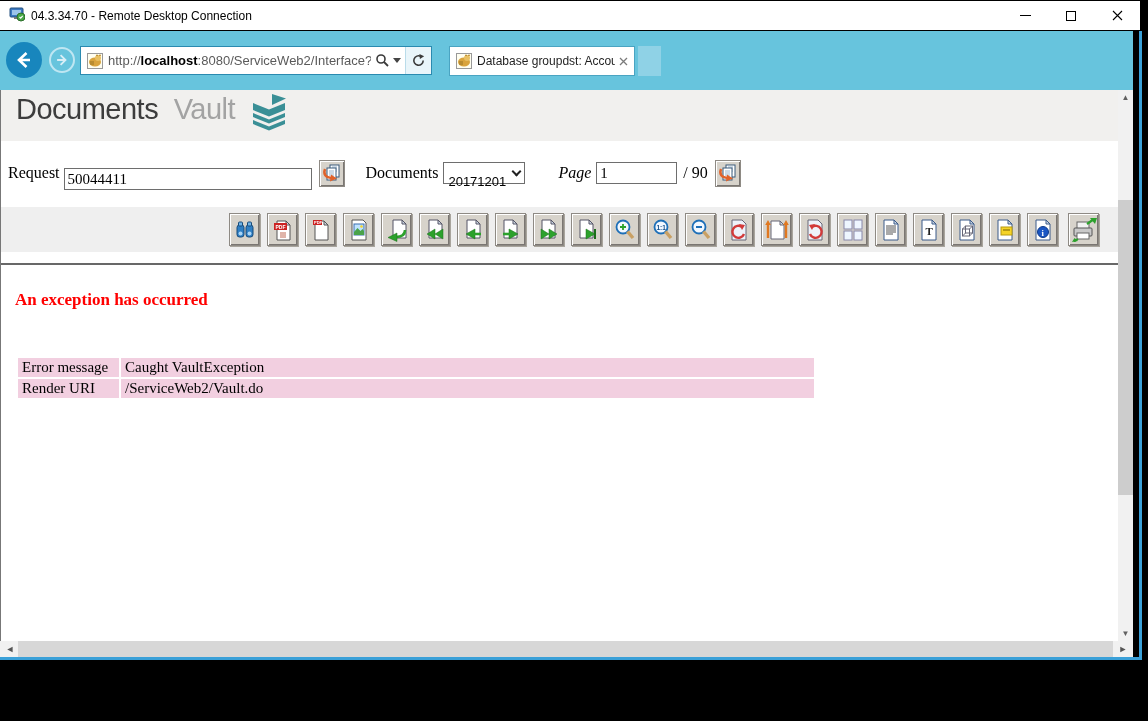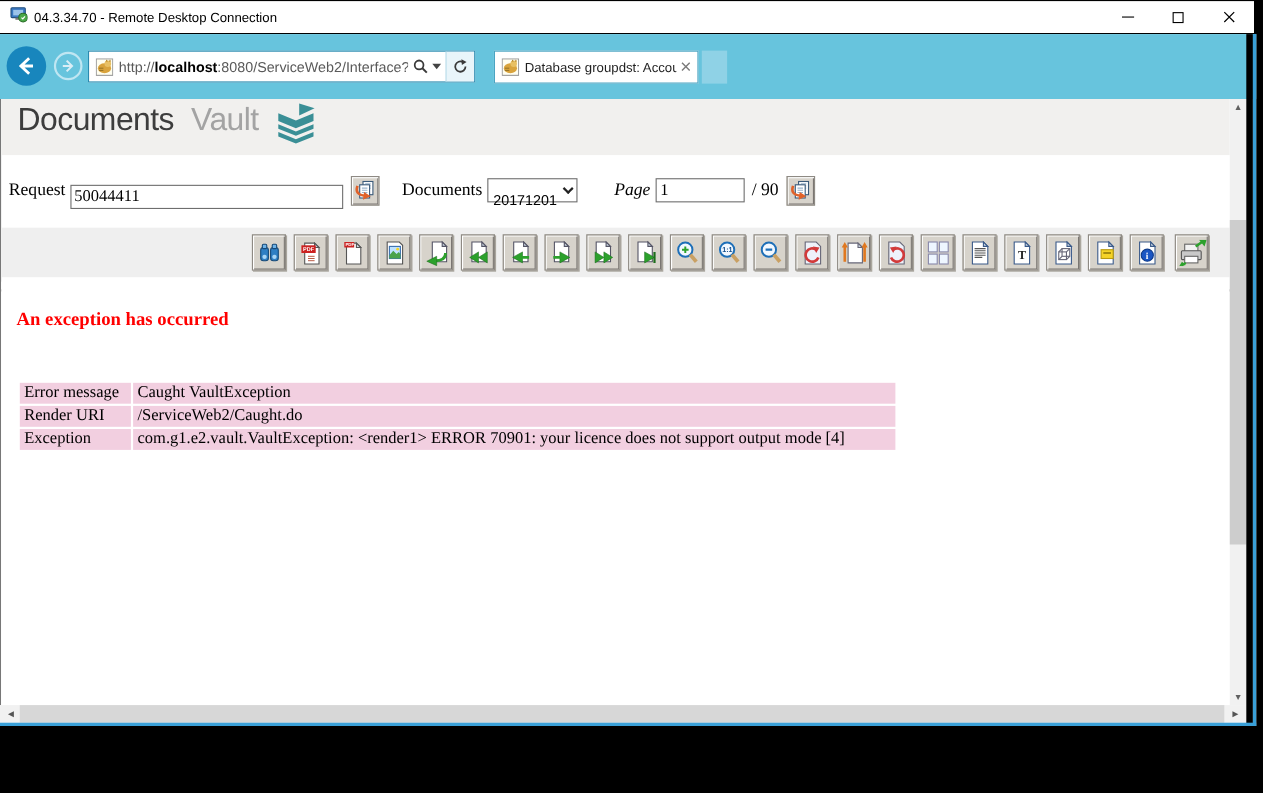--- a/index.html
+++ b/index.html
@@ -74,21 +74,21 @@
   .page-total { margin-left:6px; }
 
   .toolbar { position:absolute; top:117px; left:0; width:100%; height:45px; background:#efefef;
              display:flex; align-items:center; padding-left:228px; gap:7px; }
   .tb { width:31px; height:33px; background:#d7d3cb; border:1px solid #8e8a84; flex:0 0 auto;
         box-shadow:inset 1px 1px 0 #fff, inset -1px -1px 0 #7a7672, 1px 1px 0 #a9a59d;
         display:flex; align-items:center; justify-content:center; }
   .tb:last-child { margin-left:3px; }
   .separator { position:absolute; top:173px; left:0; width:100%; height:2px; background:#686868; }
 
-  .content { position:absolute; top:166px; left:0; width:100%; bottom:0; background:#fff;
+  .content { position:absolute; top:176px; left:0; width:100%; bottom:0; background:#fff;
              font-family:"Liberation Serif","DejaVu Serif",serif; }
   .err-head { margin:24px 0 0 14px; color:#f00; font-size:17px; font-weight:bold;
               font-family:"Liberation Serif","DejaVu Serif",serif; }
   table.exc { margin:46px 0 0 15px; width:800px; border-collapse:separate; border-spacing:2px; }
   table.exc th { background:#b60f62; color:#fff; font-size:15px; font-weight:bold; text-align:left;
                  height:20px; padding:1px 0 1px 4px; }
   table.exc td { background:#f2cfe0; color:#000; font-size:15px; height:14px; padding:1px 4px 1px 4px;
                  white-space:nowrap; }
   td.k { width:101px; }
 
@@ -446,25 +446,21 @@
       <div class="content">
         <h1 class="err-head">An exception has occurred</h1>
         <table class="exc">
           <tbody>
           <tr>
             <td class="k">Error message</td>
             <td>Caught VaultException</td>
           </tr>
           <tr>
             <td class="k">Render URI</td>
-            <td>/ServiceWeb2/Caught.do</td>
-          </tr>
-          <tr>
-            <td class="k">Exception</td>
-            <td>com.g1.e2.vault.VaultException: &lt;render1&gt; ERROR 70901: your licence does not support output mode [4]</td>
+            <td>/ServiceWeb2/Vault.do</td>
           </tr>
         </tbody>
           </table>
       </div>
     </div>
 
     <div class="vscroll">
       <div class="vs-arrow vs-up">▲</div>
       <div class="vs-thumb"></div>
       <div class="vs-arrow vs-down">▼</div>

